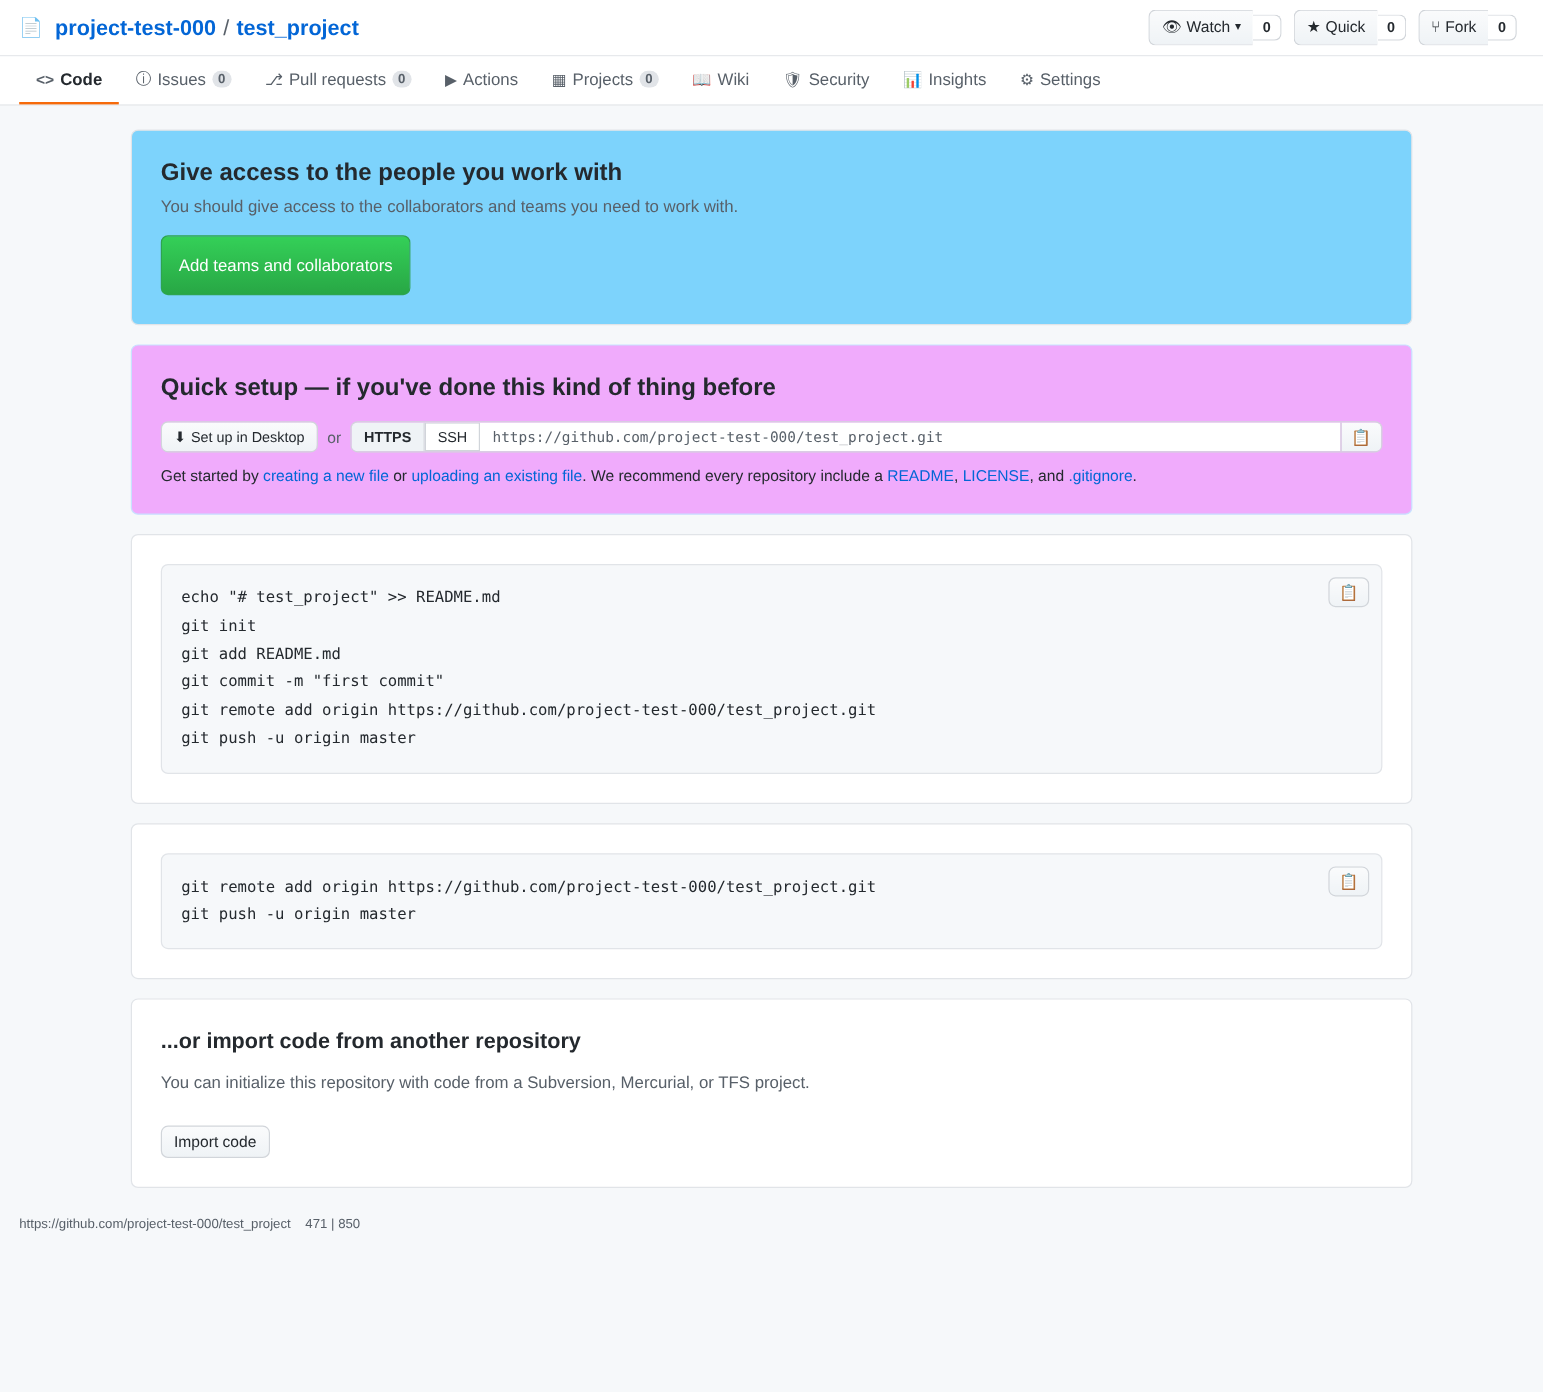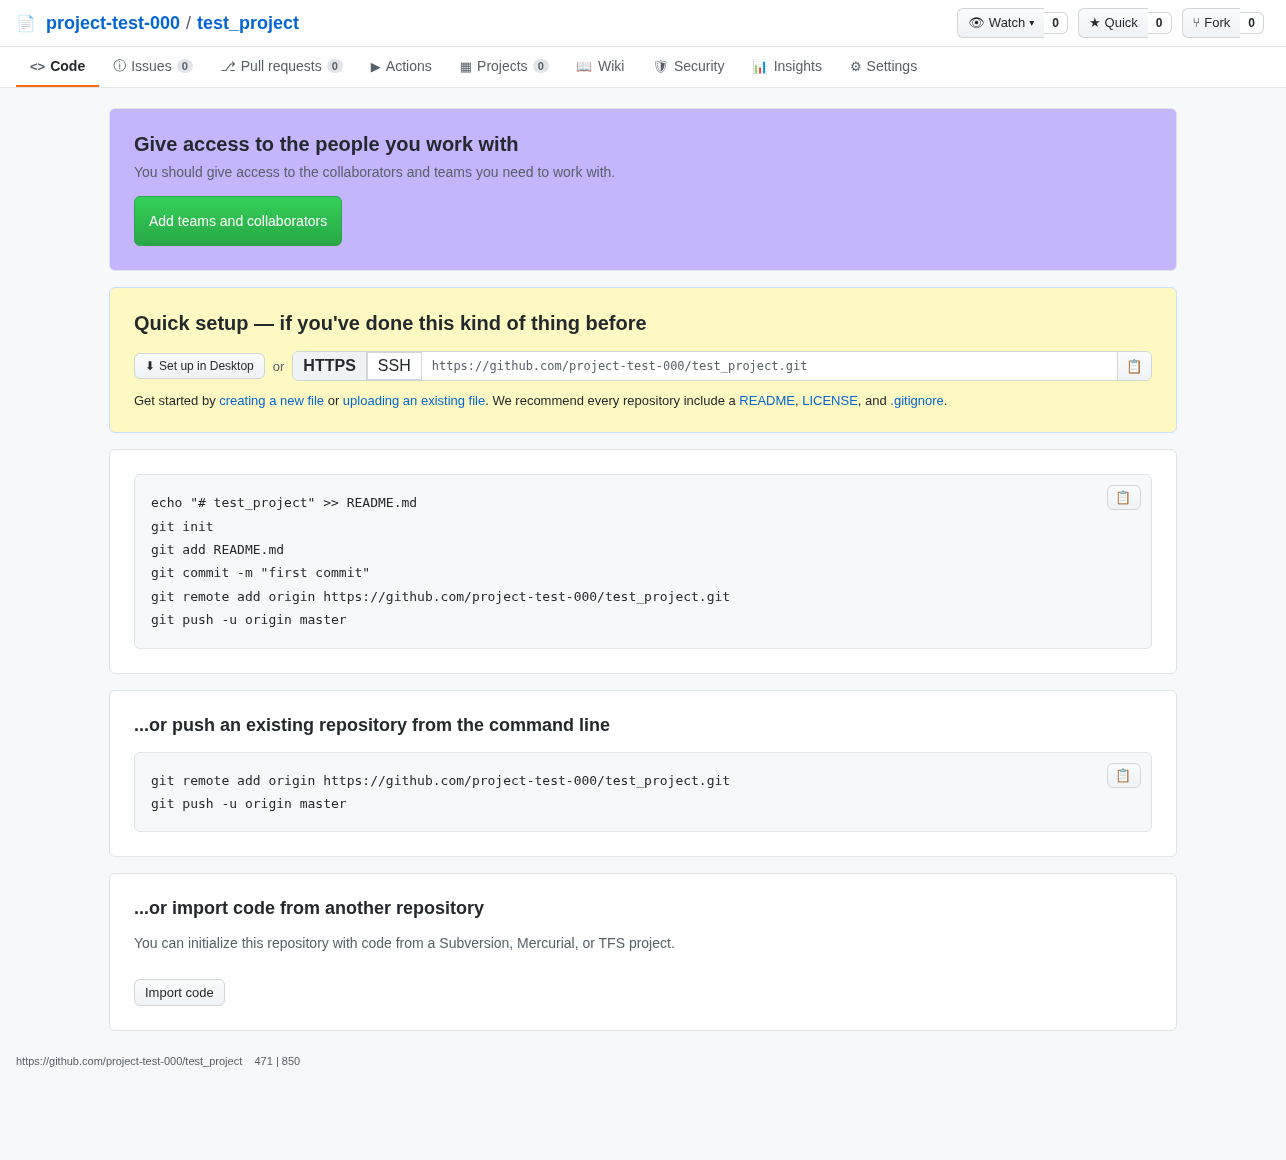--- a/index.html
+++ b/index.html
@@ -113,21 +113,21 @@
       max-width: 1100px;
       margin: 20px auto;
       padding: 0 16px;
       display: flex;
       flex-direction: column;
       gap: 16px;
     }
 
     
     .card {
-      background: #c4b5fd;
+      background: #7dd3fc;
       border: 1px solid #e1e4e8;
       border-radius: 6px;
       padding: 24px;
     }
     .card-title {
       font-size: 20px;
       font-weight: 600;
       margin-bottom: 8px;
     }
     .card-desc {
@@ -142,21 +142,21 @@
       font-weight: 500;
       border: 1px solid #2ea44f;
       border-radius: 6px;
       background: linear-gradient(180deg, #34d058, #28a745);
       color: #fff;
       cursor: pointer;
     }
 
     
     .quick-card {
-      background: #fef9c3;
+      background: #f0abfc;
       border: 1px solid #c8e1ff;
       border-radius: 6px;
       padding: 24px;
     }
     .quick-title {
       font-size: 20px;
       font-weight: 600;
       margin-bottom: 16px;
     }
     .url-row {
@@ -174,21 +174,21 @@
       border: 1px solid #d1d5da;
       border-radius: 6px;
       background: linear-gradient(180deg, #fafbfc, #eff3f6);
       cursor: pointer;
       color: #24292e;
       white-space: nowrap;
     }
     .or-text { color: #586069; font-size: 13px; }
     .proto-btn {
       padding: 4px 10px;
-      font-size: 16px;
+      font-size: 12px;
       border: 1px solid #d1d5da;
       background: #fff;
       cursor: pointer;
       color: #24292e;
     }
     .proto-btn.active {
       background: #eff3f6;
       font-weight: 600;
       border-color: #c6cbd1;
     }
@@ -399,21 +399,20 @@
 git commit -m "first commit"
 git remote add origin https://github.com/project-test-000/test_project.git
 git push -u origin master</pre>
       <button class="copy-code-btn">
         <span>📋</span>
       </button>
     </div>
   </div>
 
   <div class="section-card">
-    <div class="section-title">...or push an existing repository from the command line</div>
     <div class="code-block">
       <pre>git remote add origin https://github.com/project-test-000/test_project.git
 git push -u origin master</pre>
       <button class="copy-code-btn">
         <span>📋</span>
       </button>
     </div>
   </div>
 
   <div class="section-card">

